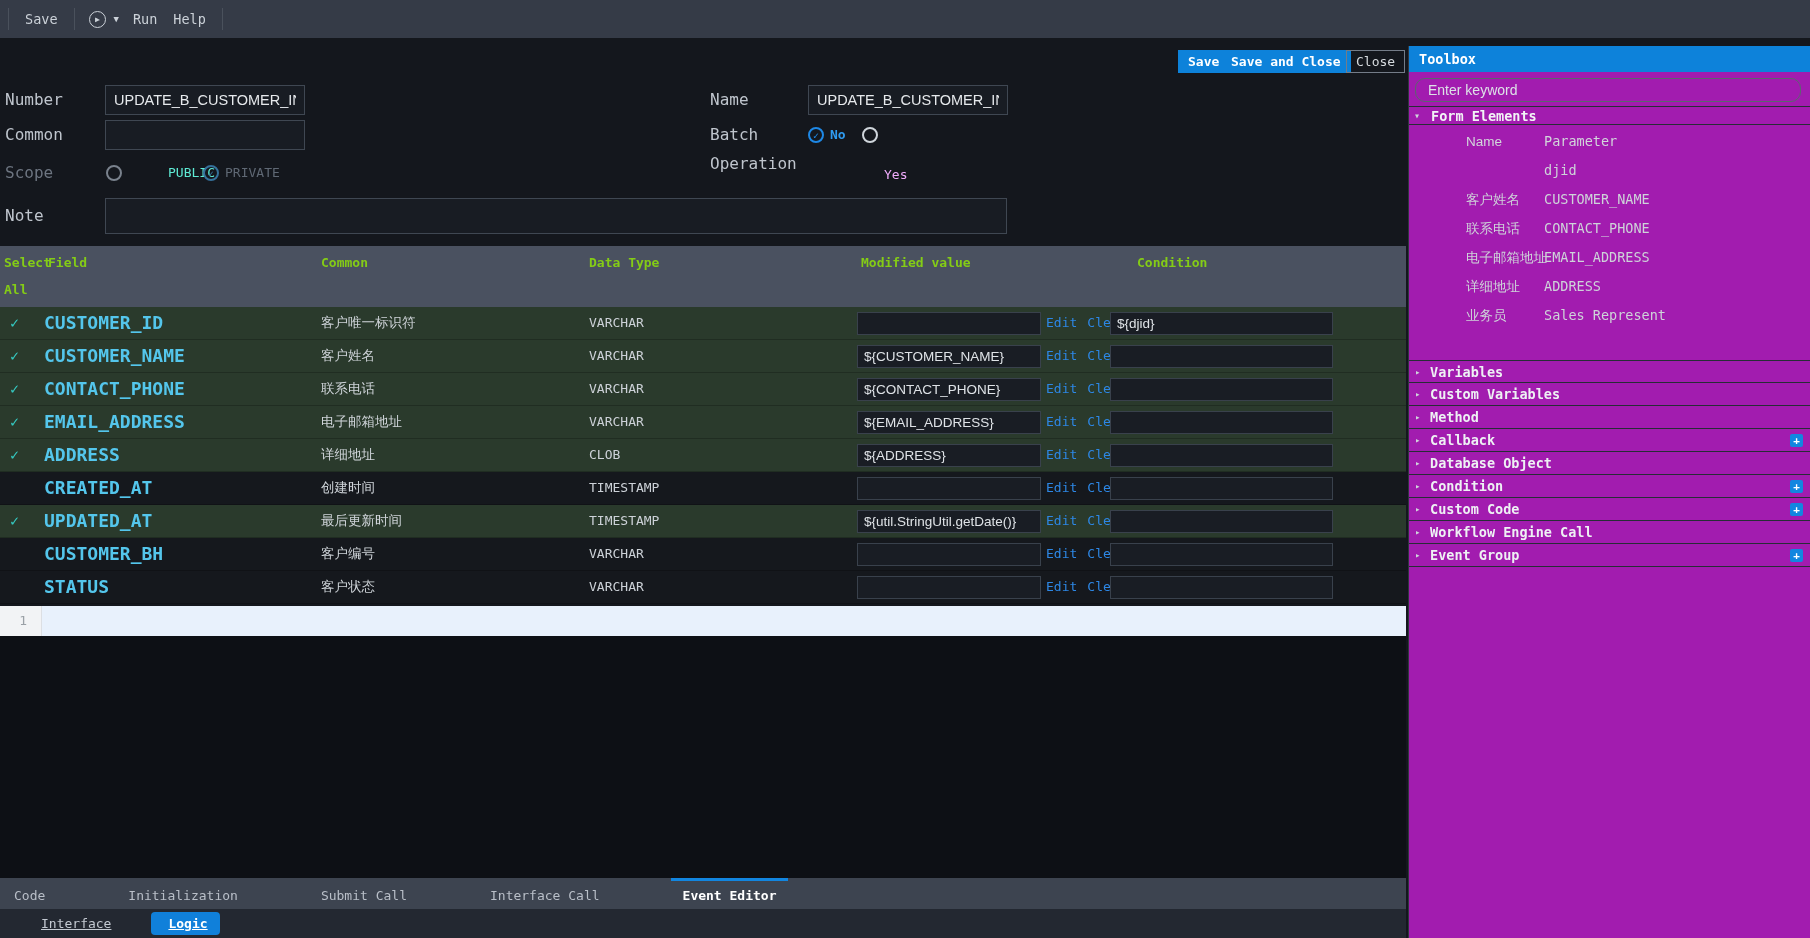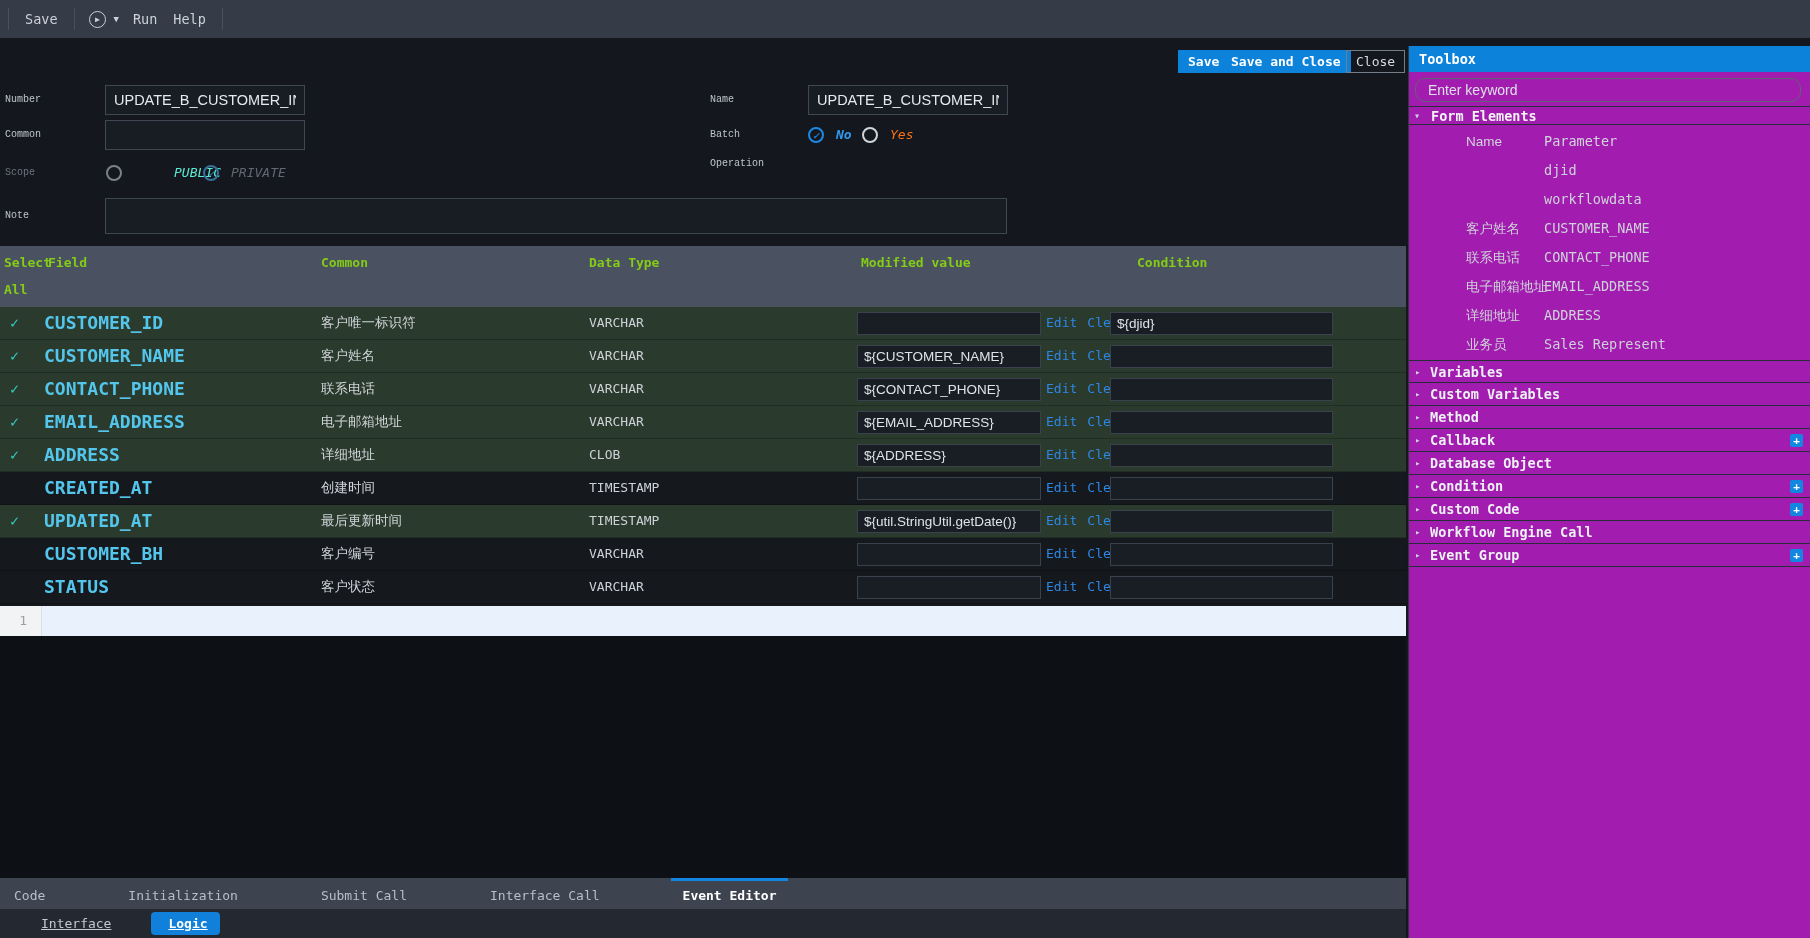--- a/index.html
+++ b/index.html
@@ -26,32 +26,32 @@
   .btn { height:23px; display:inline-flex; align-items:center; padding:0 9px;
     font-size:13px; font-weight:bold; cursor:pointer; }
   .btn.blue { background:#0d82da; color:#fff; border:1px solid #0d82da; }
   .btn.ghost { background:transparent; color:#d6dade; border:1px solid #747c88; font-weight:normal; }
   #btn-save { left:1178px; top:50px; }
   #btn-saveclose { left:1221px; top:50px; }
   #btn-close { left:1346px; top:50px; }
 
   
   #form { left:0; top:76px; width:1406px; height:170px; }
-  .flabel { position:absolute; font-size:10px; color:#bfc5cd; line-height:30px;font-family:Liberation Mono, monospace; }
+  .flabel { position:absolute; font-size:16px; color:#bfc5cd; line-height:30px; }
   .flabel.dim { color:#6d7581; }
   .finput { position:absolute; height:30px; background:#181c23; border:1px solid #3f4752;
     color:#e6e9ec; font-size:14.5px; font-family:"Liberation Sans", sans-serif; padding:0 8px; outline:none; }
-  .radio { position:absolute; display:flex; gap:12px; font-size:13px; cursor:pointer;font-style:italic; }
+  .radio { position:absolute; display:flex; gap:6px; font-size:13px; cursor:pointer; }
   .ricon { width:16px; height:16px; border-radius:50%; border:2px solid currentColor;
     display:inline-flex; align-items:center; justify-content:center; font-size:10px; font-weight:bold; }
   .radio .rlab { line-height:16px; }
   .radio.r-public { color:#7a828d; } .radio.r-public .rlab { color:#5eead4;margin-left:40px; }
   .radio.r-private { color:#35719b; } .radio.r-private .rlab { color:#5f6874; }
   .radio.r-no { color:#1e88e5; } .radio.r-no .rlab { color:#2f9bf0; font-weight:bold; }
-  .radio.r-yes { color:#cfd5db; } .radio.r-yes .rlab { color:#f97316; }
+  .radio.r-yes { color:#cfd5db; } .radio.r-yes .rlab { color:#f0abfc;margin-top:40px; }
   .radio .ricon::after { content:""; }
   .radio.on .ricon::after { content:"\2713"; }
 
   
   #table { left:0; top:246px; width:1406px; }
   #thead { position:absolute; left:0; top:0; width:1406px; height:61px; background:#4a5160;
     color:#84cc16; font-size:13px; font-weight:bold; }
   #thead span { position:absolute; line-height:22px; }
   .h-select { left:4px; top:6px; }
   .h-field { left:48px; top:6px; }
@@ -334,24 +334,20 @@
       <div class="prow phead">
         <span class="pname">Name</span>
         <span class="pval">Parameter</span>
       </div>
 
   <div class="prow">
 
     <span class="pval">djid</span>
   </div>
 
-  <div class="prow">
-
-    <span class="pval">workflowdata</span>
-  </div>
 
   <div class="prow">
     <span class="pname">客户姓名</span>
     <span class="pval">CUSTOMER_NAME</span>
   </div>
 
   <div class="prow">
     <span class="pname">联系电话</span>
     <span class="pval">CONTACT_PHONE</span>
   </div>

